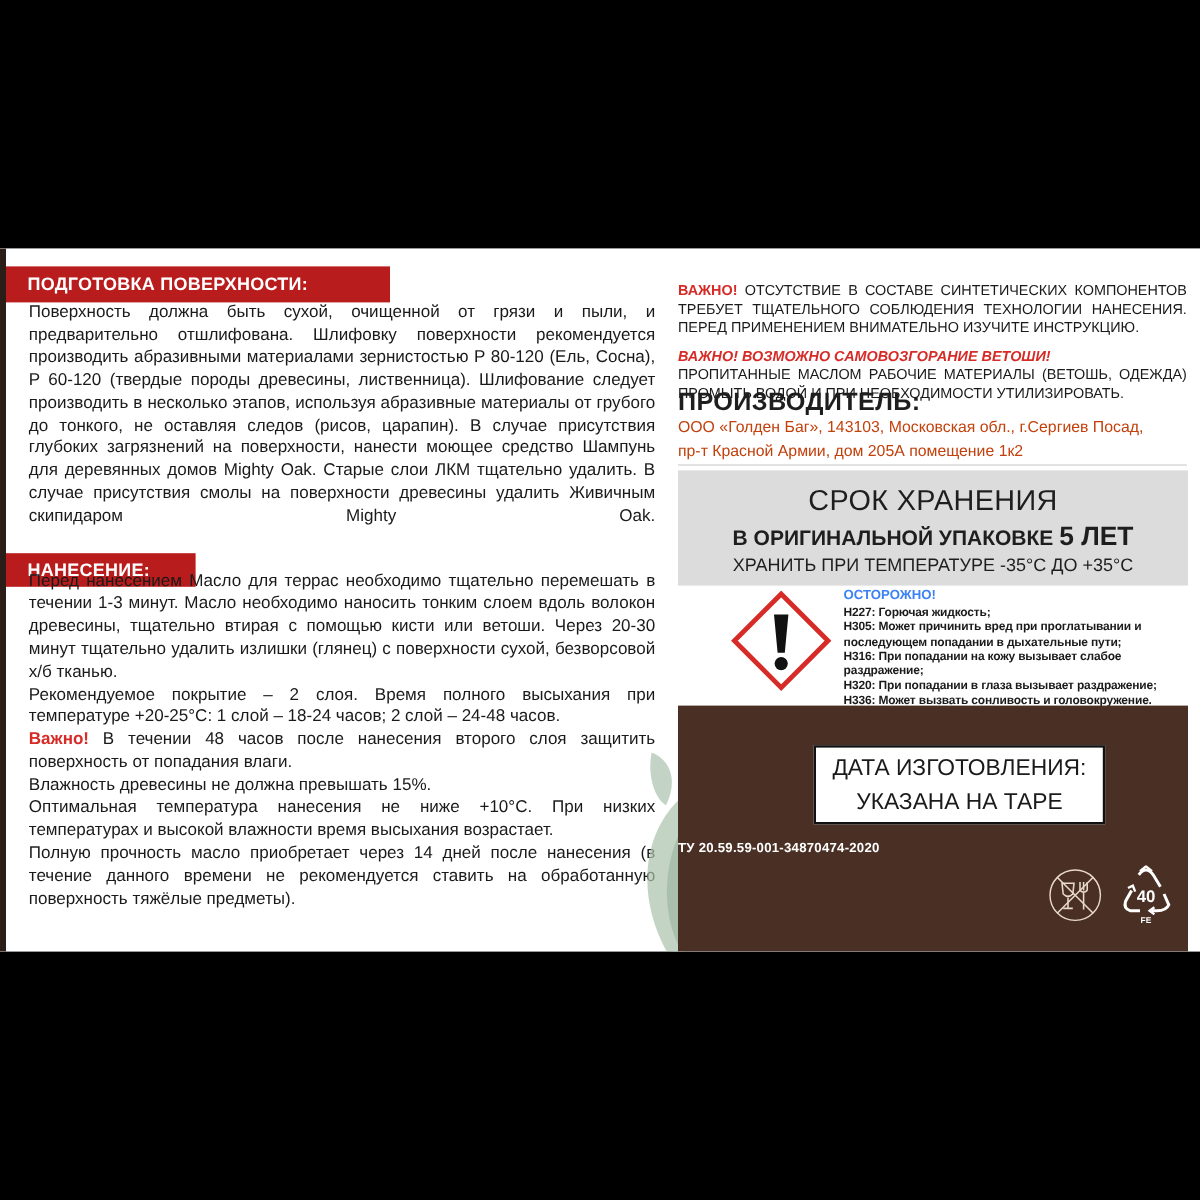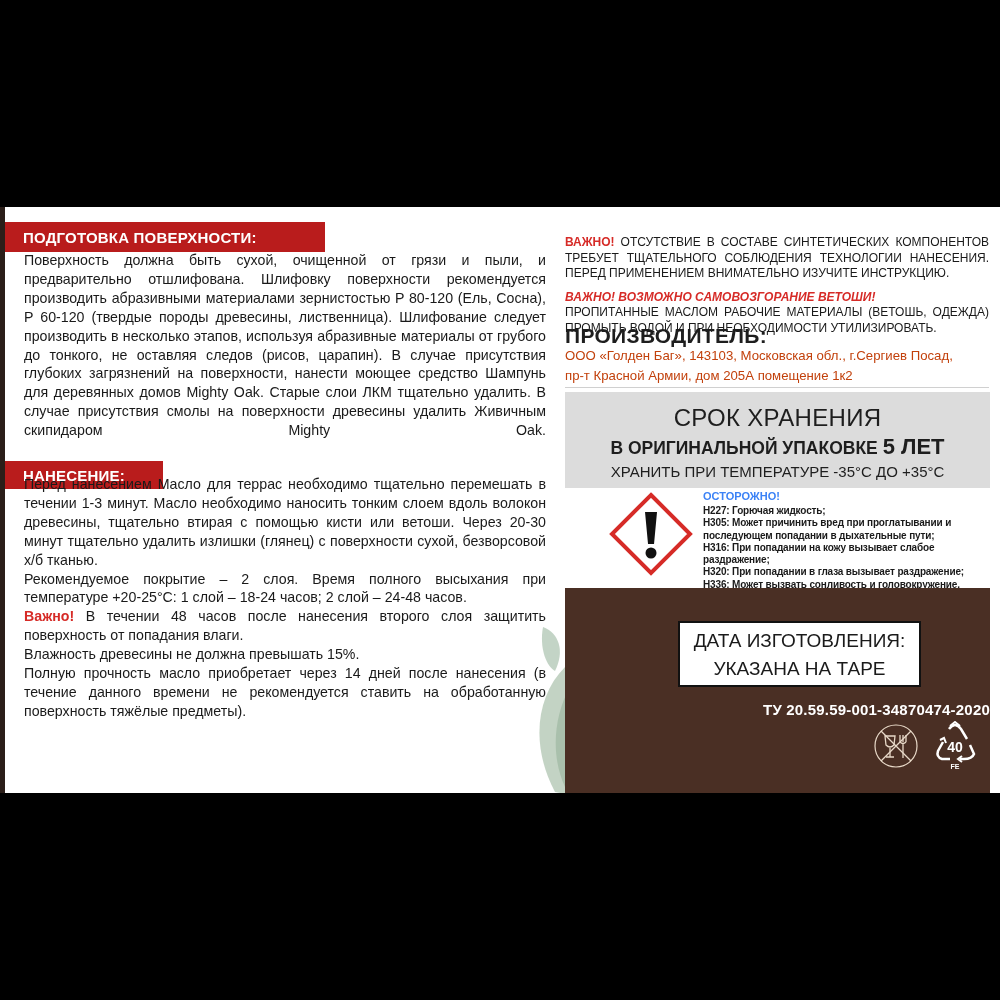--- a/index.html
+++ b/index.html
@@ -37,21 +37,21 @@
   .storage .t2 .big { font-size: 22px; }
   .storage .t3 { font-size: 15px; margin-top: 3px; }
 
   .ghs-icon { position: absolute; left: 46px; top: 285px; width: 84px; height: 84px; }
   .caution { position: absolute; left: 140px; top: 283px; width: 290px; }
   .caution .title { color: #3b82f6; font-weight: bold; font-size: 11px; margin-bottom: 3px; }
   .caution .h { font-size: 10px; line-height: 12.3px; font-weight: bold; color: #1a1a1a; letter-spacing: -0.15px; }
 
   .brown-panel { position: absolute; left: 2px; top: 381px; width: 425px; height: 205px; background: #4a2f24; }
   .date-box { position: absolute; left: 89px; top: 33px; width: 243px; height: 66px; background: #fff; border: 2px solid #111; text-align: center; color: #1a1a1a; font-size: 19px; line-height: 28px; padding-top: 4px; margin-left: 24px; }
-  .tu { position: absolute; left: 0; width: 425px; top: 113px; text-align: right; color: #fff; font-size: 15px; font-weight: bold; letter-spacing: 0.2px; }
+  .tu { position: absolute; left: 0; width: 425px; top: 113px; text-align: left; color: #fff; font-size: 11px; font-weight: bold; letter-spacing: 0.2px; }
   .no-food-icon { position: absolute; left: 308px; top: 135px; width: 46px; height: 46px; }
   .recycle-icon { position: absolute; left: 369px; top: 133px; width: 42px; height: 50px; }
 </style>
 </head>
 <body>
 
 <div class="label">
   <div class="left-stripe"></div>
 
   <div class="heading-bar heading-prep">
@@ -60,20 +60,21 @@
   <div class="body-text body-prep">Поверхность должна быть сухой, очищенной от грязи и пыли, и предварительно отшлифована. Шлифовку поверхности рекомендуется производить абразивными материалами зернистостью P 80-120 (Ель, Сосна), P 60-120 (твердые породы древесины, лиственница). Шлифование следует производить в несколько этапов, используя абразивные материалы от грубого до тонкого, не оставляя следов (рисов, царапин). В случае присутствия глубоких загрязнений на поверхности, нанести моющее средство Шампунь для деревянных домов Mighty Oak. Старые слои ЛКМ тщательно удалить. В случае присутствия смолы на поверхности древесины удалить Живичным скипидаром Mighty Oak.</div>
 
   <div class="heading-bar heading-apply">
     <span>НАНЕСЕНИЕ:</span>
   </div>
   <div class="body-text body-apply">
     <p>Перед нанесением Масло для террас необходимо тщательно перемешать в течении 1-3 минут. Масло необходимо наносить тонким слоем вдоль волокон древесины, тщательно втирая с помощью кисти или ветоши. Через 20-30 минут тщательно удалить излишки (глянец) с поверхности сухой, безворсовой х/б тканью.</p>
     <p>Рекомендуемое покрытие – 2 слоя. Время полного высыхания при температуре +20-25°C: 1 слой – 18-24 часов; 2 слой – 24-48 часов.</p>
     <p><span class="red">Важно!</span><span> В течении 48 часов после нанесения второго слоя защитить поверхность от попадания влаги.</span></p>
     <p>Влажность древесины не должна превышать 15%.</p>
+    <p>Оптимальная температура нанесения не ниже +10°С. При низких температурах и высокой влажности время высыхания возрастает.</p>
     <p>Полную прочность масло приобретает через 14 дней после нанесения (в течение данного времени не рекомендуется ставить на обработанную поверхность тяжёлые предметы).</p>
   </div>
 
   <svg class="leaf" viewBox="0 0 45 170">
     <path d="M18 0 C34 6 40 24 30 44 C22 40 14 22 18 0 Z" fill="#b9ccbc" opacity="0.85"></path>
     <path d="M40 40 C10 70 6 120 30 165 L45 168 L45 40 Z" fill="#a9c1ab" opacity="0.7"></path>
     <path d="M45 60 C28 90 26 130 40 160 L45 160 Z" fill="#8fae94" opacity="0.5"></path>
   </svg>
 
   <div class="right">

